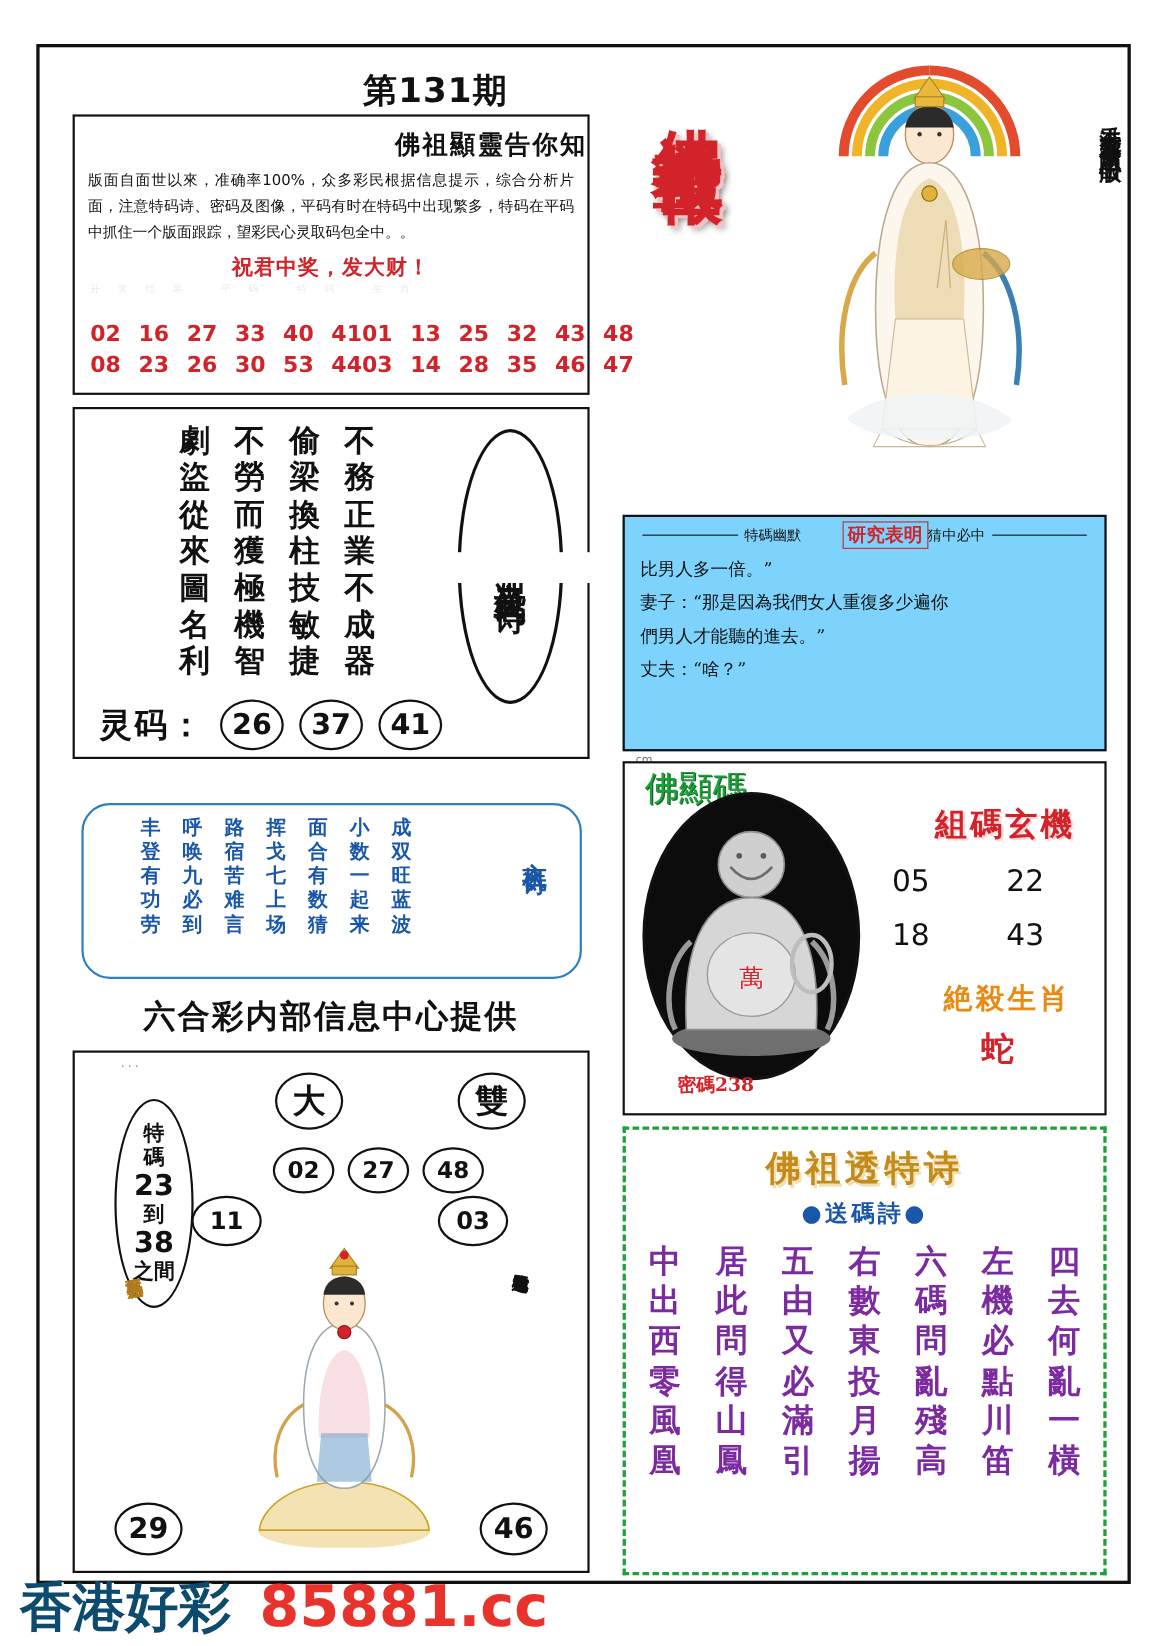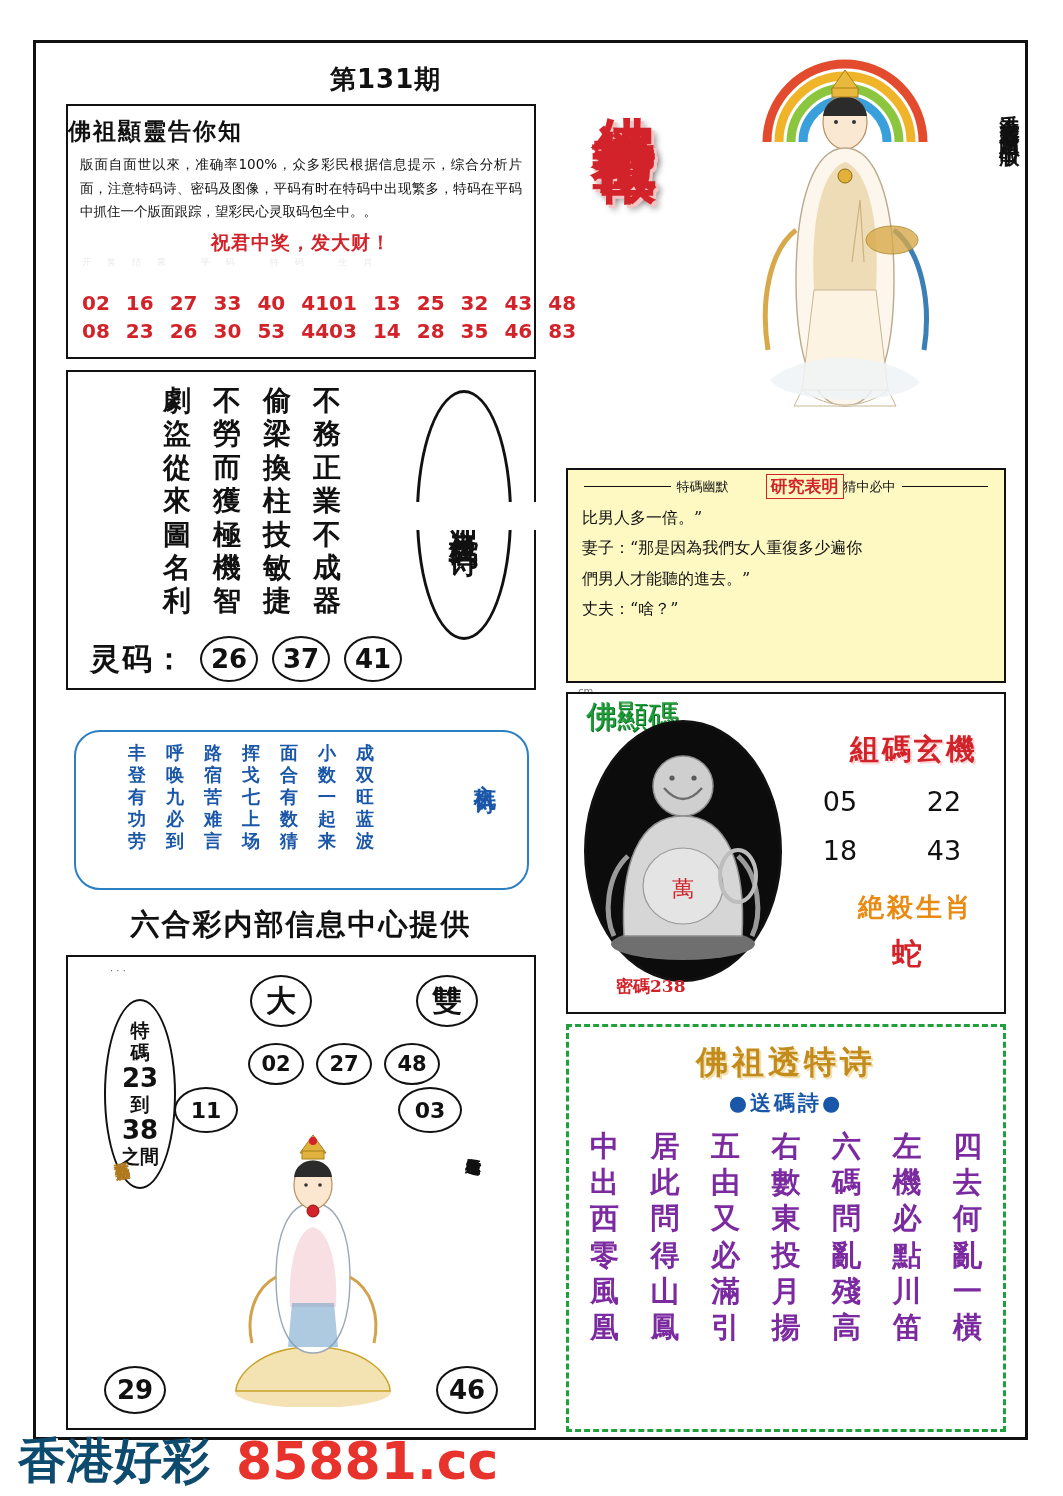--- a/index.html
+++ b/index.html
@@ -16,32 +16,32 @@
   }
   
   .outer-frame {
     position:absolute; left:33px; top:40px; width:995px; height:1400px;
     border:3px solid #111;
     background:#fff;
   }
 
   .issue-title {
     position:absolute; left:330px; top:62px;
-    font-size:26px; font-weight:bold; color:#111;
+    font-size:31px; font-weight:bold; color:#111;
     font-family:"DejaVu Sans", sans-serif;
     letter-spacing:1px;
   }
 
   
   .notice-box {
     position:absolute; left:66px; top:104px; width:470px; height:255px;
     border:2px solid #111; background:#fff;
   }
   .notice-title {
-    text-align:left; font-size:23px; font-weight:bold; color:#111;
+    text-align:right; font-size:23px; font-weight:bold; color:#111;
     margin-top:10px; letter-spacing:2px;
   }
   .notice-body {
     font-size:13.5px; color:#111; line-height:1.75;
     padding:6px 12px 0 12px; text-align:justify;
   }
   .notice-wish {
     text-align:center; color:#d2232a; font-size:19px; font-weight:bold;
     margin-top:6px; letter-spacing:1px;
   }
@@ -183,21 +183,21 @@
   .mast-pub {
     position:absolute; right:4px; top:52px;
     writing-mode:vertical-rl; text-orientation:upright;
     font-size:20px; font-weight:bold; color:#111;
     letter-spacing:3px;
   }
 
   
   .humor-box {
     position:absolute; left:566px; top:468px; width:440px; height:215px;
-    border:2px solid #111; background:#fef9c3; overflow:hidden;
+    border:2px solid #111; background:#7dd3fc; overflow:hidden;
   }
   .humor-head {
     display:flex; align-items:center; justify-content:space-between;
     padding:4px 10px 0 10px;
   }
   .humor-head .sm { font-size:13px; color:#111; }
   .humor-head .mid {
     font-size:17px; font-weight:bold; color:#d2232a;
     border:1px solid #d2232a; padding:0 4px;margin-left:37px;
   }
@@ -230,21 +230,21 @@
     font-size:17px; font-weight:bold; color:#d2232a;
     font-family:"DejaVu Serif", serif;
   }
   .zuma-title {
     position:absolute; right:26px; top:36px;
     font-size:29px; font-weight:bold; color:#d2232a;
     font-family:"DejaVu Serif", serif; letter-spacing:3px;
     text-shadow:2px 2px 0 #ffd9d9;
   }
   .zuma-nums {
-    position:absolute; right:22px; top:92px; width:180px;
+    position:absolute; right:34px; top:92px; width:180px;
     display:flex; flex-wrap:wrap; justify-content:space-between;
     row-gap:18px;
   }
   .zuma-nums span { width:76px; text-align:center; font-size:27px; color:#111; }
   .zuma-kill {
     position:absolute; right:30px; top:196px;
     font-size:26px; font-weight:bold; color:#e98b12;
     letter-spacing:3px; font-family:"DejaVu Serif", serif;
   }
   .zuma-zodiac {
@@ -339,21 +339,21 @@
           <span>30</span>
           <span>53</span>
           <span>44</span>
         </div>
         <div class="half">
           <span>03</span>
           <span>14</span>
           <span>28</span>
           <span>35</span>
           <span>46</span>
-          <span>83</span>
+          <span>47</span>
         </div>
       </div>
     </div>
   </div>
 
   <div class="poem-box">
     <div class="poem-cols">
       <div class="poem-col">
         <span>不</span>
         <span>務</span>

